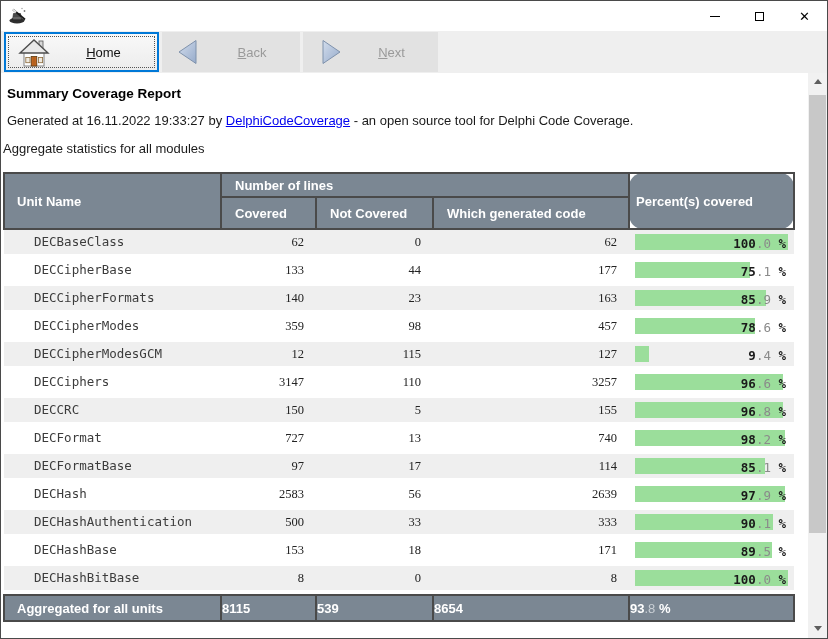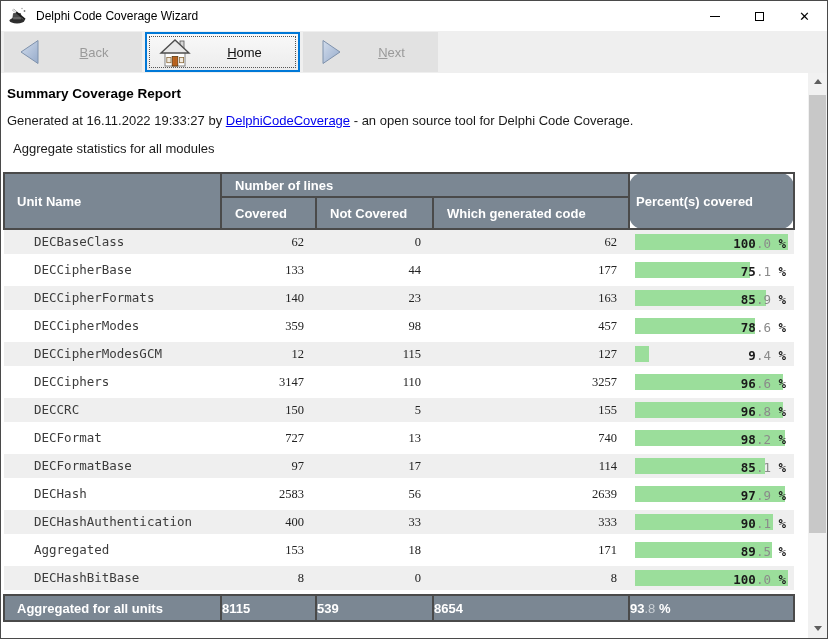--- a/index.html
+++ b/index.html
@@ -34,21 +34,21 @@
   .tb-btn .lab{flex:1; text-align:center;}
   .btn-back .lab,.btn-next .lab{color:var(--disabled-text);}
   .tb-btn .ico{margin-left:12px; display:flex; flex:0 0 auto;}
   .u{text-decoration:underline;}
 
   
   .content{position:relative; height:565px; background:#fff; overflow:hidden;}
   .rpt-title{font-size:13.5px; font-weight:bold; color:#000; margin:13px 18px 0 6px;}
   .rpt-gen{font-size:13px; color:#1a1a1a; margin:12px 0 0 6px; white-space:pre-wrap;}
   .rpt-gen a{color:var(--link-blue); text-decoration:underline;}
-  .rpt-sub{font-size:13px; color:#1a1a1a; margin:13px 0 0 12px;}
+  .rpt-sub{font-size:13px; color:#1a1a1a; margin:13px 0 0 2px;}
 
   
   table.cov{border-collapse:collapse; table-layout:fixed; width:790px; margin:16px 0 0 2px;}
   table.cov thead th{background:var(--header-bg); color:#fff; font-size:13px; font-weight:bold; border:2px solid var(--border-dark); text-align:left;}
   th.h-unit{padding-left:12px;}
   th.h-nol{height:24px; padding-left:13px;}
   th.h-sub{height:32px; padding-left:13px;}
   th.h-pct{text-align:center; padding:0 6px;border-radius:14px;}
   table.cov tbody td{padding:0 0 4px 0; height:28px; background-clip:content-box; font-family:"DejaVu Sans Mono", monospace; font-size:12.5px; color:#333;}
   table.cov tbody tr:nth-child(odd) td{background-color:var(--row-alt);}
@@ -85,62 +85,61 @@
       <svg width="18" height="18" viewBox="0 0 18 18">
         <ellipse cx="8" cy="13.5" rx="7.5" ry="3" fill="#2E2E2E"></ellipse>
         <path d="M3.5 13 L4.5 6.5 L11.5 6.5 L12.5 13 Z" fill="#4A4A4A" stroke="#222" stroke-width="0.6"></path>
         <rect x="4.2" y="10.2" width="7.6" height="1.6" fill="#6E6E6E"></rect>
         <line x1="4" y1="2.5" x2="16" y2="12.5" stroke="#1A1A1A" stroke-width="1.8"></line>
         <line x1="4" y1="2.5" x2="7.2" y2="5.2" stroke="#E8E8E8" stroke-width="1.8"></line>
         <circle cx="15.5" cy="4" r="0.9" fill="#777"></circle>
         <circle cx="13" cy="1.5" r="0.7" fill="#999"></circle>
       </svg>
     </span>
-    <span class="title">Delphi Code Coverage Wizard</span>
     <div class="win-controls">
       <button class="win-btn">
           <span class="glyph-min"></span>
         </button>
       <button class="win-btn">
           <span class="glyph-max"></span>
         </button>
       <button class="win-btn">
           <span class="glyph-close">✕</span>
         </button>
     </div>
   </div>
 
   <div class="toolbar">
+    <button class="tb-btn btn-home">
+      <span class="ico">
+        <svg width="32" height="31" viewBox="0 0 32 31">
+          <rect x="21" y="4" width="4" height="8" fill="#D8D8D8" stroke="#555" stroke-width="0.8"></rect>
+          <rect x="6" y="15" width="20" height="14" fill="#FDFDFD" stroke="#777" stroke-width="0.9"></rect>
+          <polygon points="2,16 16,3 30,16" fill="#E9E9E9" stroke="#4E4E4E" stroke-width="1.4"></polygon>
+          <rect x="13.2" y="19.5" width="5.6" height="9.5" fill="#C2641E" stroke="#5A3A10" stroke-width="0.8"></rect>
+          <rect x="7.8" y="20.5" width="4.2" height="5.2" fill="#EFE9DF" stroke="#8A6A3A" stroke-width="0.8"></rect>
+          <rect x="20.4" y="20.5" width="4.2" height="5.2" fill="#EFE9DF" stroke="#8A6A3A" stroke-width="0.8"></rect>
+          <line x1="16" y1="19.5" x2="16" y2="29" stroke="#8A5A20" stroke-width="0.5"></line>
+        </svg>
+      </span>
+      <span class="lab"><span class="u">H</span><span>ome</span></span>
+    </button>
     <button class="tb-btn btn-back">
       <span class="ico">
         <svg width="30" height="30" viewBox="0 0 30 30">
           <defs>
               <linearGradient id="gl" x1="0" y1="0" x2="1" y2="1">
             <stop offset="0" stop-color="#D3DDEC"></stop>
                 <stop offset="1" stop-color="#96ABCB"></stop>
           </linearGradient>
             </defs>
           <polygon points="22,3.5 22,26.5 5,15" fill="url(#gl)" stroke="#7F92AC" stroke-width="1"></polygon>
         </svg>
       </span>
       <span class="lab"><span class="u">B</span><span>ack</span></span>
-    </button>
-    <button class="tb-btn btn-home">
-      <span class="ico">
-        <svg width="32" height="31" viewBox="0 0 32 31">
-          <rect x="21" y="4" width="4" height="8" fill="#D8D8D8" stroke="#555" stroke-width="0.8"></rect>
-          <rect x="6" y="15" width="20" height="14" fill="#FDFDFD" stroke="#777" stroke-width="0.9"></rect>
-          <polygon points="2,16 16,3 30,16" fill="#E9E9E9" stroke="#4E4E4E" stroke-width="1.4"></polygon>
-          <rect x="13.2" y="19.5" width="5.6" height="9.5" fill="#C2641E" stroke="#5A3A10" stroke-width="0.8"></rect>
-          <rect x="7.8" y="20.5" width="4.2" height="5.2" fill="#EFE9DF" stroke="#8A6A3A" stroke-width="0.8"></rect>
-          <rect x="20.4" y="20.5" width="4.2" height="5.2" fill="#EFE9DF" stroke="#8A6A3A" stroke-width="0.8"></rect>
-          <line x1="16" y1="19.5" x2="16" y2="29" stroke="#8A5A20" stroke-width="0.5"></line>
-        </svg>
-      </span>
-      <span class="lab"><span class="u">H</span><span>ome</span></span>
     </button>
     <button class="tb-btn btn-next">
       <span class="ico">
         <svg width="30" height="30" viewBox="0 0 30 30">
           <defs>
               <linearGradient id="gr" x1="0" y1="0" x2="1" y2="1">
             <stop offset="0" stop-color="#D3DDEC"></stop>
                 <stop offset="1" stop-color="#96ABCB"></stop>
           </linearGradient>
             </defs>
@@ -375,38 +374,38 @@
         <div class="bar" style="width: 97.9%;"></div>
         <div class="pct-text"><span class="pct-int">97</span><span class="pct-dec">.9</span><span class="pct-unit">&nbsp;%</span></div>
       </div>
     </td>
   </tr>
           <tr>
     <td>
               <div class="cin cin-unit">DECHashAuthentication</div>
             </td>
     <td>
-              <div class="cin cin-num">400</div>
+              <div class="cin cin-num">500</div>
             </td>
     <td>
               <div class="cin cin-num">33</div>
             </td>
     <td>
               <div class="cin cin-num">333</div>
             </td>
     <td>
       <div class="cin pct-wrap">
         <div class="bar" style="width: 90.1%;"></div>
         <div class="pct-text"><span class="pct-int">90</span><span class="pct-dec">.1</span><span class="pct-unit">&nbsp;%</span></div>
       </div>
     </td>
   </tr>
           <tr>
     <td>
-              <div class="cin cin-unit">Aggregated</div>
+              <div class="cin cin-unit">DECHashBase</div>
             </td>
     <td>
               <div class="cin cin-num">153</div>
             </td>
     <td>
               <div class="cin cin-num">18</div>
             </td>
     <td>
               <div class="cin cin-num">171</div>
             </td>

